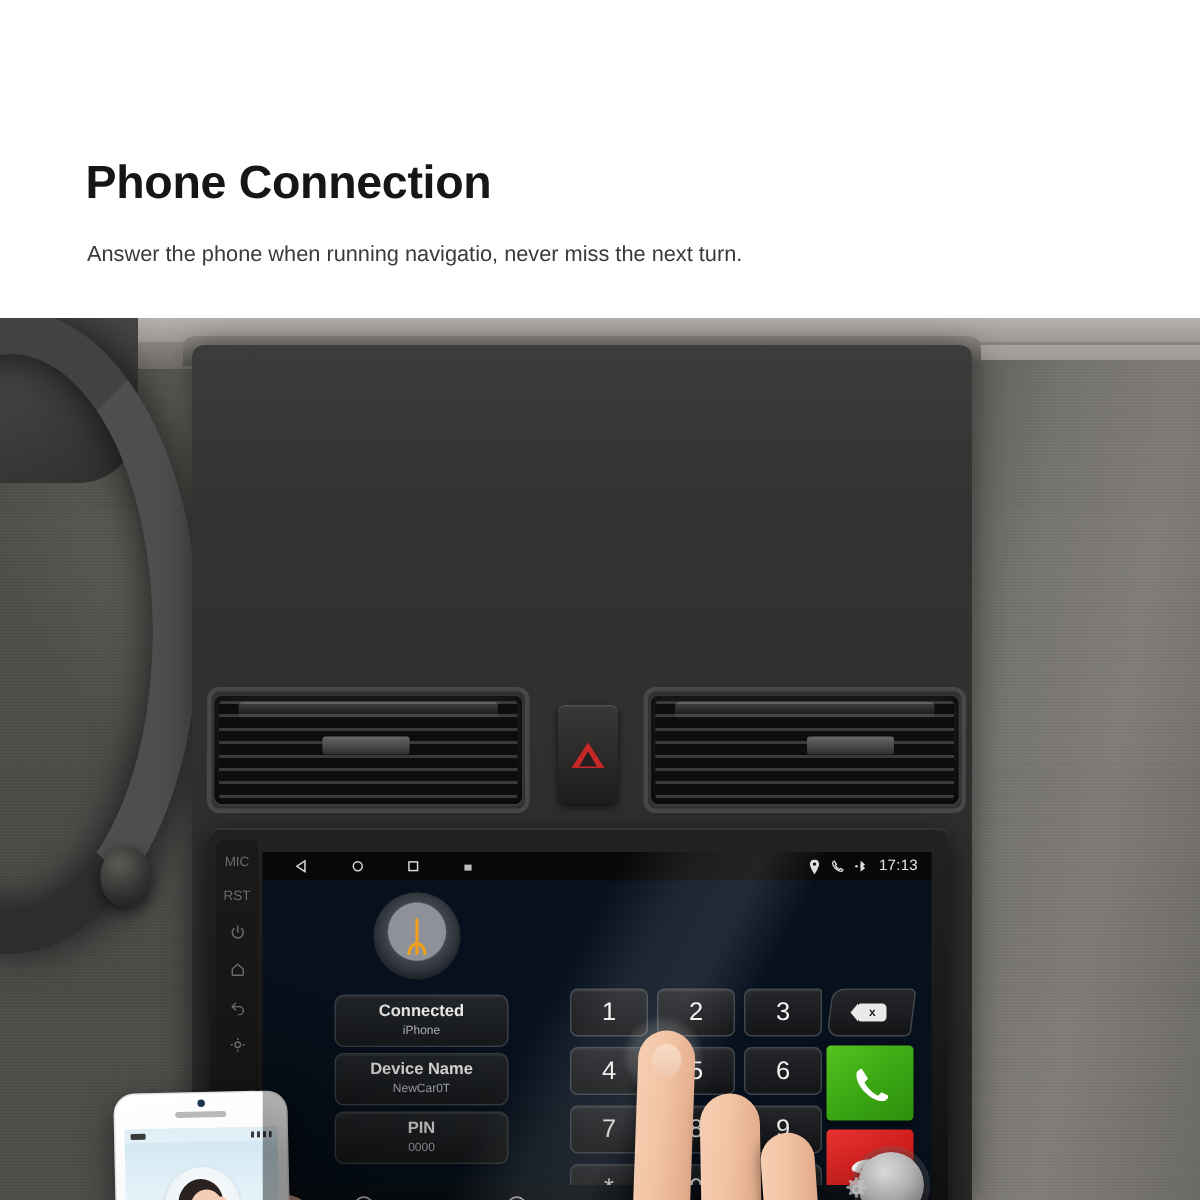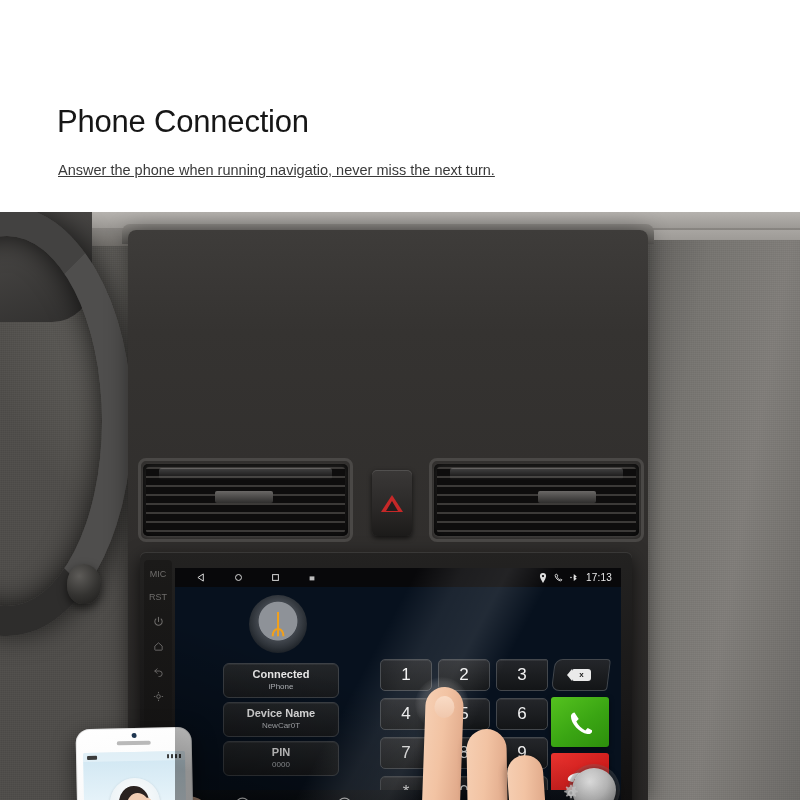--- a/index.html
+++ b/index.html
@@ -11,26 +11,26 @@
     position: relative;
   }
 
   
   #header {
     position: absolute; left: 0; top: 0; width: 800px; height: 212px;
     background: #ffffff;
   }
   #page-title {
     position: absolute; left: 57px; top: 104px;
-    font-size: 31px; font-weight: normal; color: #161616;
+    font-size: 31px; font-weight: bold; color: #161616;
     letter-spacing: -0.2px;
   }
   #page-subtitle {
     position: absolute; left: 58px; top: 162px;
-    font-size: 14.5px; color: #3a3a3a; text-decoration: underline;
+    font-size: 14.5px; color: #3a3a3a;
   }
 
   
   #scene {
     position: absolute; left: 0; top: 212px; width: 800px; height: 588px;
     overflow: hidden;
     background: #6e6c69;
   }
 
   

